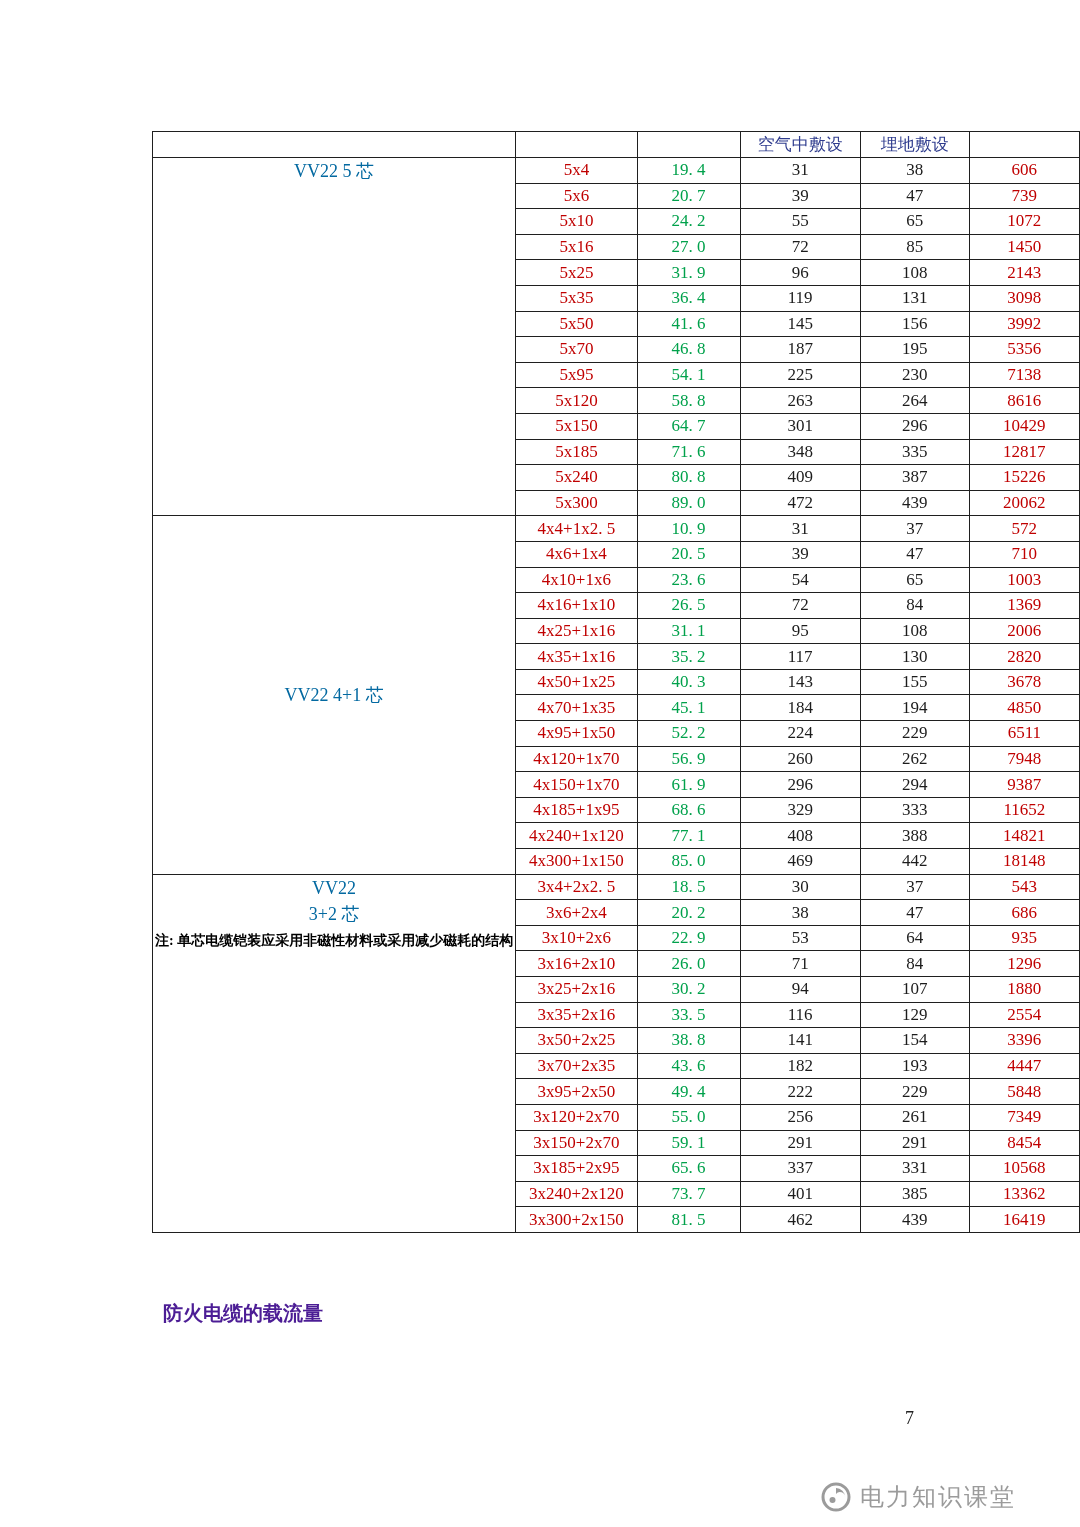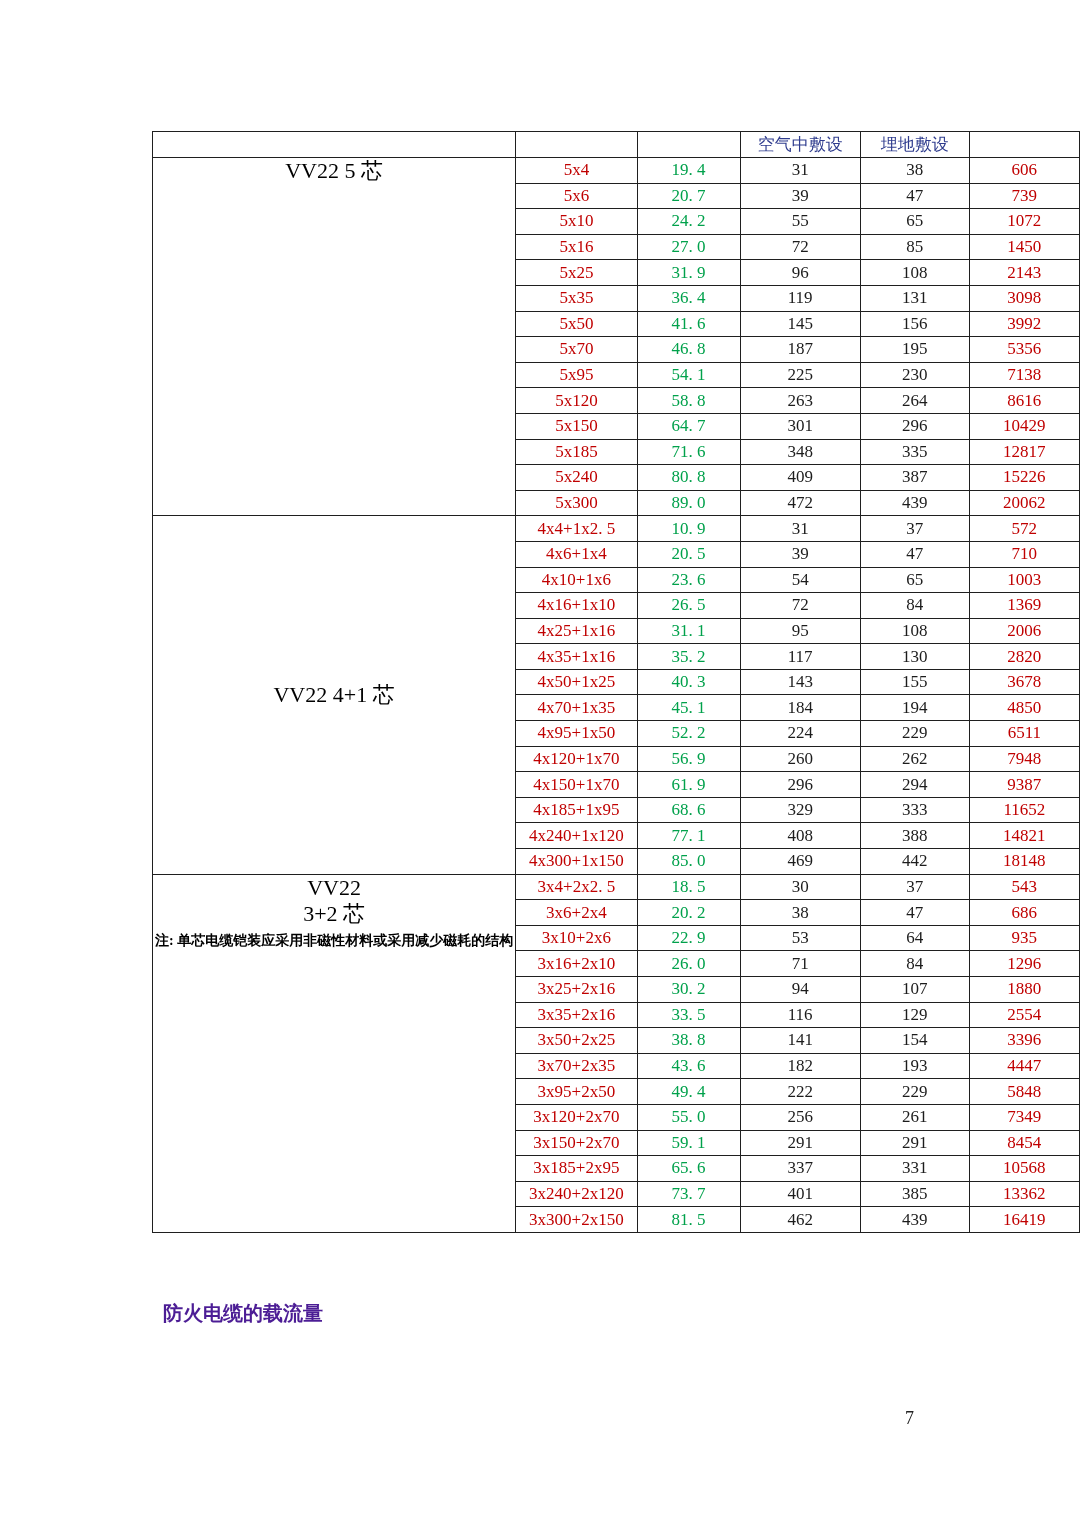--- a/index.html
+++ b/index.html
@@ -39,22 +39,22 @@
   .cell-weight { color:#c00000; }
 
   td.group-cell {
     text-align:left;
     vertical-align:top;
     padding:3px 6px 3px 11px;
     white-space:normal;
   }
   td.group-cell.valign-middle { vertical-align:middle; }
   .group-label {
-    color:#000000;
-    font-size:22px;
+    color:#0369a1;
+    font-size:18px;
     line-height:26px;
     white-space:nowrap;
   }
   .group-note {
     color:#000000;
     font-weight:bold;
     font-size:14px;
     line-height:27px;
   }
 
@@ -429,14 +429,24 @@
           <td class="cell-buried">439</td>
           <td class="cell-weight">16419</td>
         </tr>
       </tbody>
   </table>
 
   <div class="section-heading">防火电缆的载流量</div>
 
   <div class="page-number">7</div>
 
+  <div class="watermark">
+    <span class="wm-logo">
+      <svg width="34" height="34" viewBox="0 0 34 34">
+        <circle cx="17" cy="17" r="13" fill="none" stroke="#9b9b9b" stroke-width="3"></circle>
+        <path d="M17 8 a9 9 0 0 1 9 9 a5 5 0 0 0 -9 -3 z" fill="#9b9b9b"></path>
+        <circle cx="13.5" cy="20" r="3" fill="#9b9b9b"></circle>
+      </svg>
+    </span>
+    <span class="wm-text">电力知识课堂</span>
+  </div>
 
 </div>
 
 </body></html>

